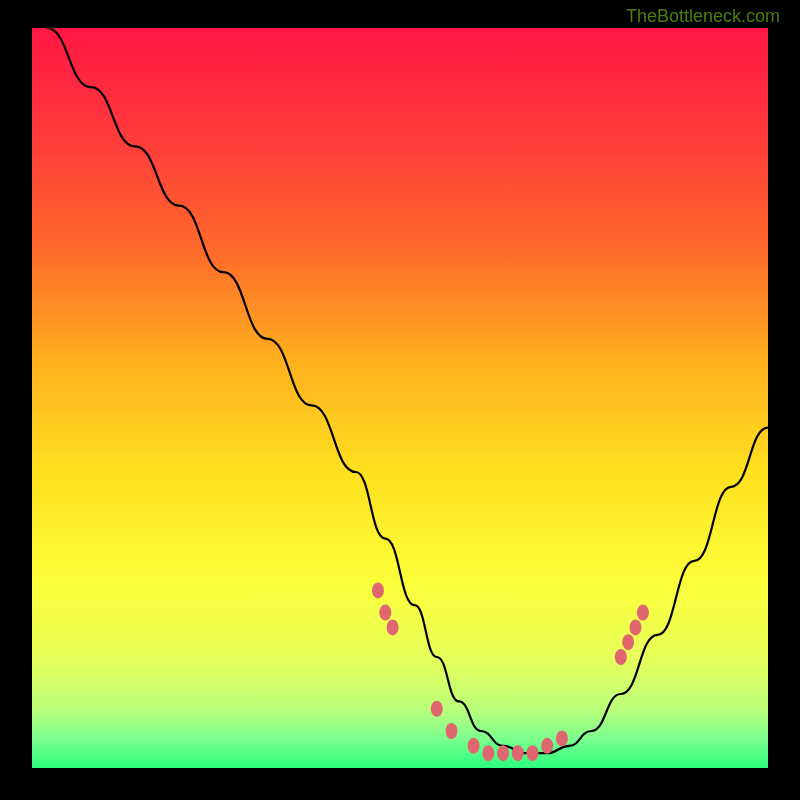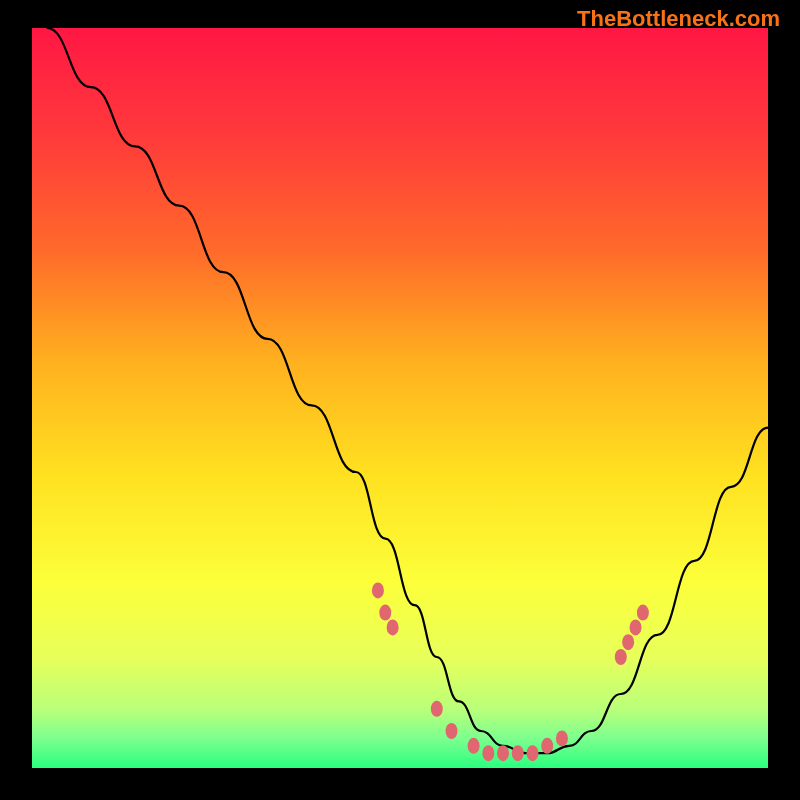--- a/index.html
+++ b/index.html
@@ -1,18 +1,18 @@
 <!DOCTYPE html>
 <html><head>
 <meta charset="utf-8">
 <style>
   * { margin: 0; padding: 0; box-sizing: border-box; }
   body { width: 800px; height: 800px; background: #000; position: relative; font-family: Arial, sans-serif; }
   .container { width: 800px; height: 800px; position: relative; background: #000; }
-  .watermark { position: absolute; top: 6px; right: 20px; color: #f97316; font-size: 22px; font-weight: bold; z-index: 10; }
+  .watermark { position: absolute; top: 6px; right: 20px; color: #4d7c0f; font-size: 18px; font-weight: normal; z-index: 10; }
   .plot-area { position: absolute; top: 28px; left: 32px; width: 736px; height: 740px; }
   .gradient-bg { width: 100%; height: 100%; position: absolute; top: 0; left: 0; }
   svg.curve { position: absolute; top: 0; left: 0; width: 100%; height: 100%; }
 </style>
 </head>
 <body>
 
 <div class="container">
   <div class="watermark">TheBottleneck.com</div>
   <div class="plot-area">

